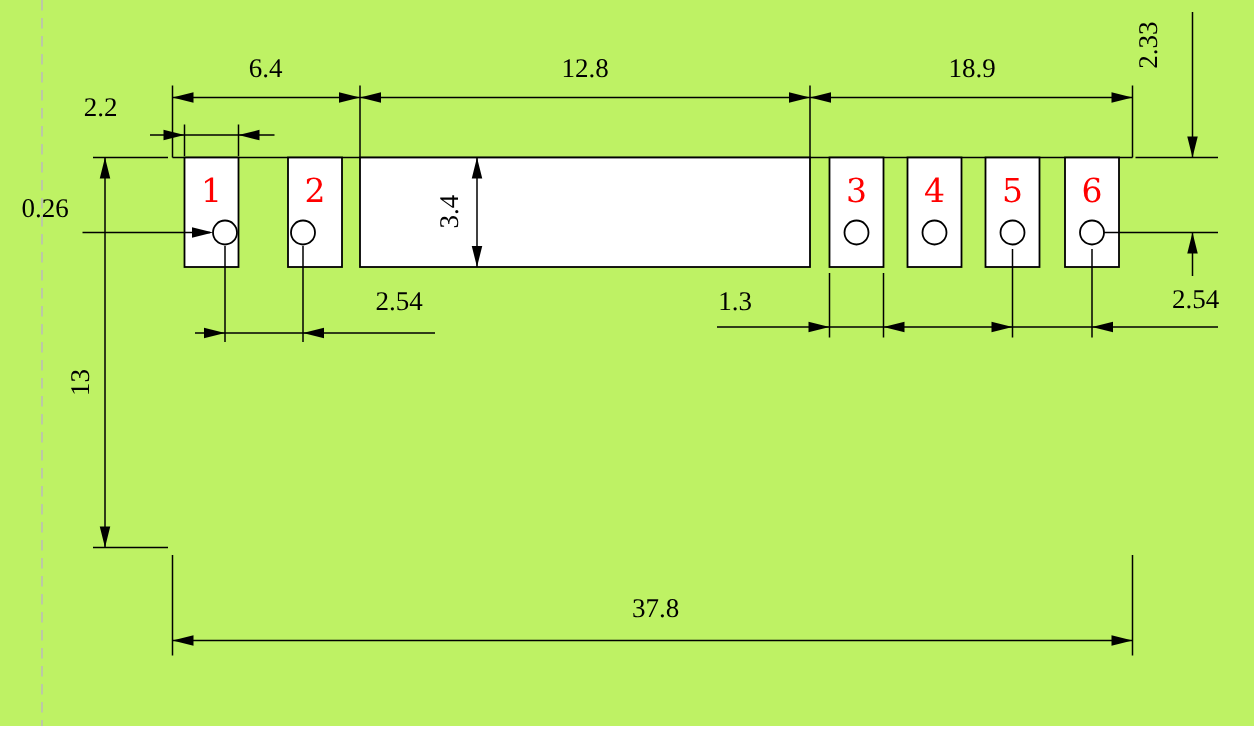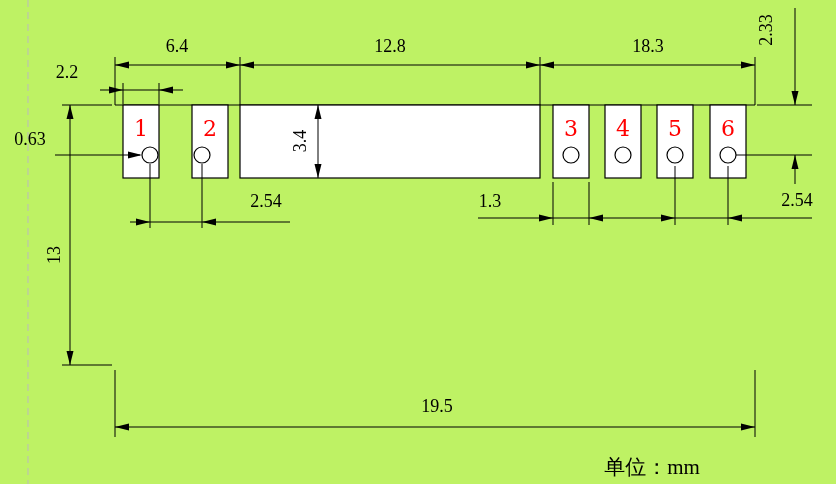--- a/index.html
+++ b/index.html
@@ -118,33 +118,32 @@
       <line class="ln" x1="736" y1="155" x2="812" y2="155"></line>
       <line class="ln" x1="795" y1="8" x2="795" y2="105"></line>
       <line class="ln" x1="795" y1="155" x2="795" y2="184"></line>
       <polygon class="ar" points="795,105 791.5,91 798.5,91"></polygon>
       <polygon class="ar" points="795,155 791.5,169 798.5,169"></polygon>
     </g>
   </svg>
 
   <span class="dim" style="left:177px;top:46px">6.4</span>
   <span class="dim" style="left:390px;top:46px">12.8</span>
-  <span class="dim" style="left:648px;top:46px">18.3</span>
+  <span class="dim" style="left:648px;top:46px">18.9</span>
   <span class="dim" style="left:67px;top:72px">2.2</span>
-  <span class="dim" style="left:30px;top:139px">0.63</span>
+  <span class="dim" style="left:30px;top:139px">0.26</span>
   <span class="dim rot" style="left:300px;top:141px">3.4</span>
   <span class="dim" style="left:266px;top:201px">2.54</span>
   <span class="dim" style="left:490px;top:201px">1.3</span>
   <span class="dim" style="left:797px;top:200px">2.54</span>
   <span class="dim rot" style="left:54px;top:255px">13</span>
-  <span class="dim" style="left:437px;top:406px">19.5</span>
+  <span class="dim" style="left:437px;top:406px">37.8</span>
   <span class="dim rot" style="left:766px;top:30px">2.33</span>
 
   <span class="padnum" style="left:141px;top:128px">1</span>
   <span class="padnum" style="left:210px;top:128px">2</span>
   <span class="padnum" style="left:571px;top:128px">3</span>
   <span class="padnum" style="left:623px;top:128px">4</span>
   <span class="padnum" style="left:675px;top:128px">5</span>
   <span class="padnum" style="left:728px;top:128px">6</span>
 
-  <span class="unit" style="left:652px;top:467px">单位：mm</span>
 
 </div>
 
 </body></html>

